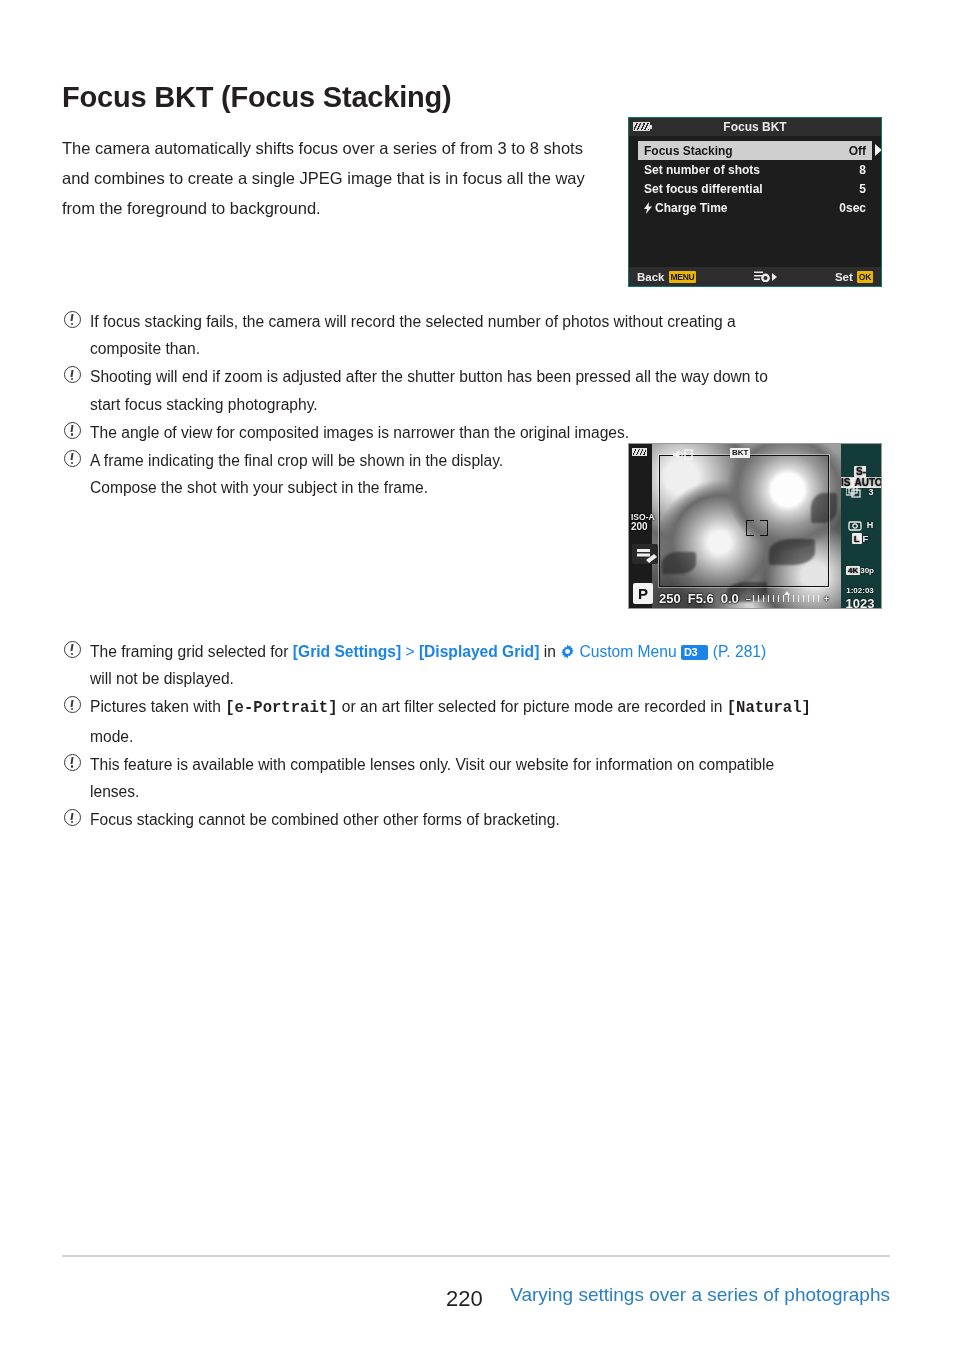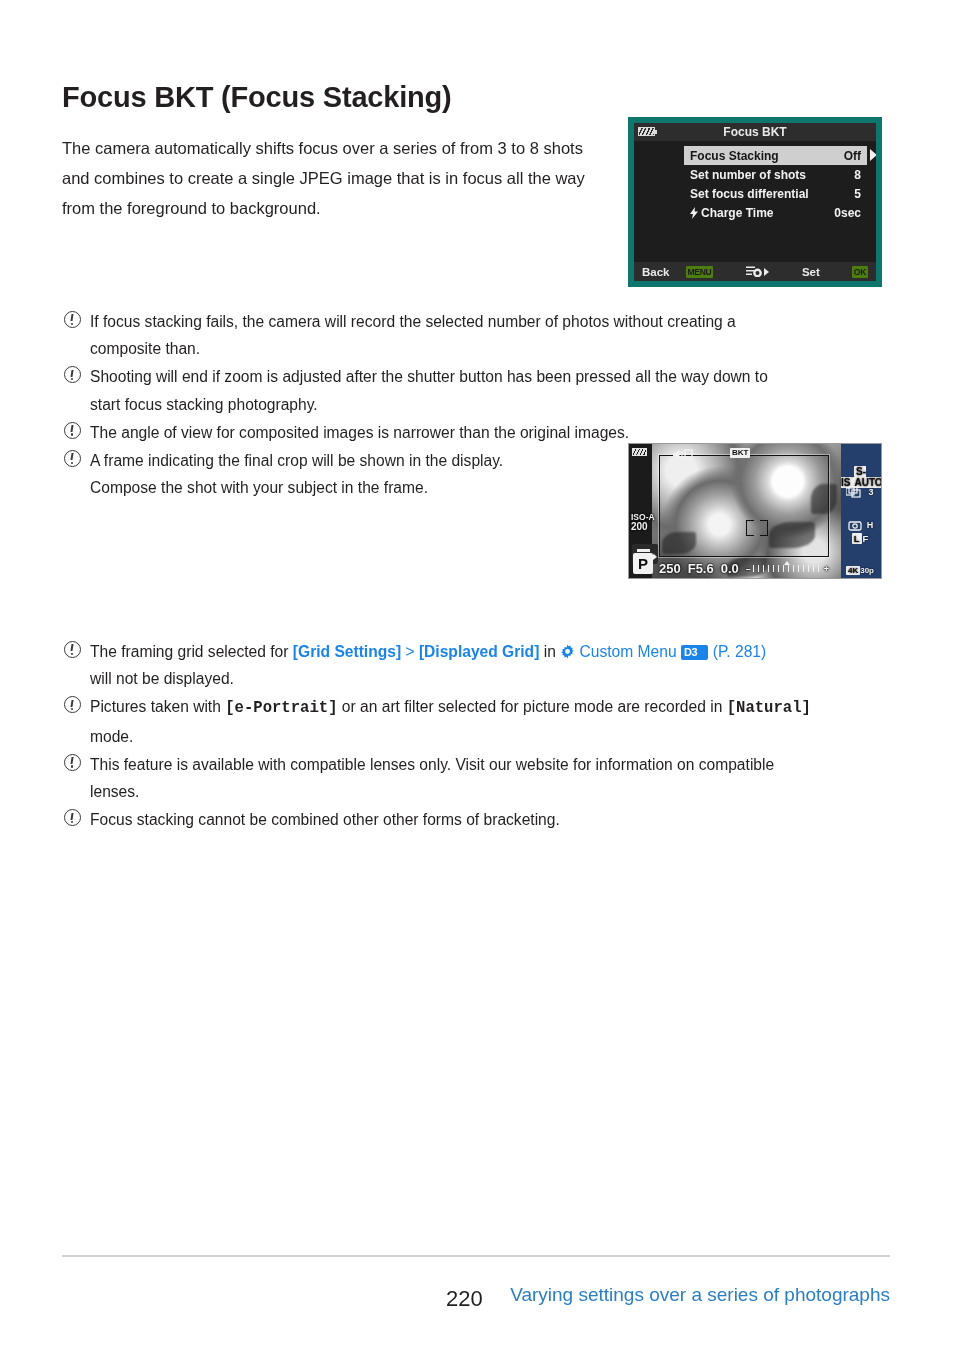--- a/index.html
+++ b/index.html
@@ -130,21 +130,21 @@
   }
 
   
   .cam-menu {
     position: absolute;
     left: 628px;
     top: 117px;
     width: 254px;
     height: 170px;
     background: #1d1d1d;
-    border: 6px solid #0f766e;
+    border: 1px solid #0f766e;
     box-sizing: border-box;
     font-family: "Liberation Sans", sans-serif;
     overflow: hidden;
   }
   .cm-topbar {
     position: relative;
     height: 18px;
     background: #2d2d2d;
   }
   .cm-batt {
@@ -168,21 +168,20 @@
   }
   .cm-title {
     text-align: center;
     color: #e9e9e9;
     font-size: 12px;
     font-weight: bold;
     line-height: 18px;
   }
   .cm-rows {
     padding: 5px 9px 0 9px;
-    margin-left: 41px;
   }
   .cm-row {
     display: flex;
     align-items: center;
     height: 19px;
     color: #f2f2f2;
     font-size: 12px;
     font-weight: bold;
     padding: 0 2px 0 6px;
     box-sizing: border-box;
@@ -218,31 +217,30 @@
     display: flex;
     align-items: center;
     color: #eaeaea;
     font-size: 11.5px;
     font-weight: bold;
     padding: 0 8px;
     box-sizing: border-box;
   }
   .cm-botbar .left { display: flex; align-items: center; gap: 4px; }
   .cm-botbar .mid { flex: 1; display: flex; justify-content: center; align-items: center; gap: 2px; }
-  .cm-botbar .right { display: flex; align-items: center; gap: 20px; }
+  .cm-botbar .right { display: flex; align-items: center; gap: 4px; }
   .keycap {
-    background: #4d7c0f;
+    background: #eab308;
     color: #1c1c1c;
     font-size: 8.5px;
     font-weight: bold;
     line-height: 10px;
     padding: 1px 2px;
     border-radius: 1px;
     letter-spacing: -0.3px;
-    margin-left: 12px;
   }
   .list-gear {
     display: inline-block;
     width: 16px;
     height: 11px;
     position: relative;
   }
   .tri-right {
     display: inline-block;
     width: 0; height: 0;
@@ -250,25 +248,25 @@
     border-top: 4px solid transparent;
     border-bottom: 4px solid transparent;
   }
 
   
   .liveview {
     position: absolute;
     left: 628px;
     top: 443px;
     width: 254px;
-    height: 136px;
+    height: 166px;
     border: 1px solid #9a9a9a;
     box-sizing: border-box;
     overflow: hidden;
-    background: #3b82f6;
+    background: #0f766e;
     font-family: "Liberation Sans", sans-serif;
   }
   .lv-photo {
     position: absolute;
     left: 22px; top: 0; right: 40px; bottom: 0;
     overflow: hidden;
     background:
       radial-gradient(circle at 72% 28%, #fdfdfd 0 9%, #d9d9d9 12%, #9a9a9a 20%, #6f6f6f 28%, transparent 34%),
       radial-gradient(circle at 36% 60%, #f4f4f4 0 7%, #cdcdcd 13%, #9c9c9c 21%, #6b6b6b 30%, transparent 40%),
       radial-gradient(circle at 86% 80%, #e4e4e4 0 6%, #a8a8a8 14%, #5c5c5c 24%, transparent 33%),

